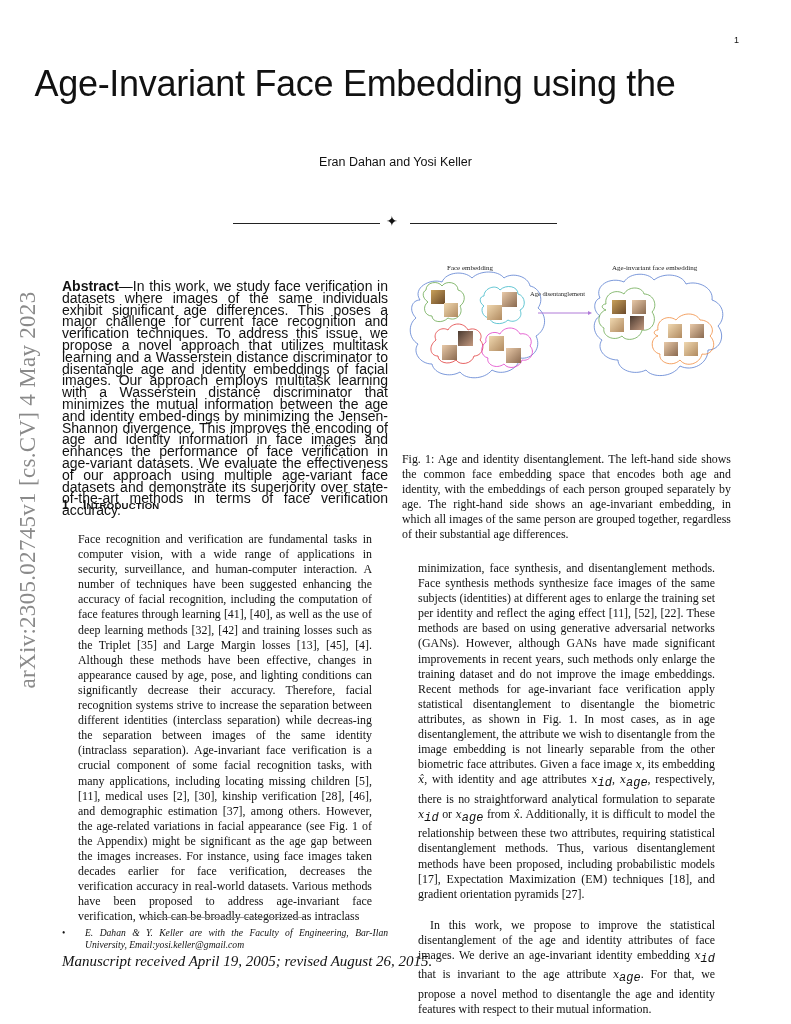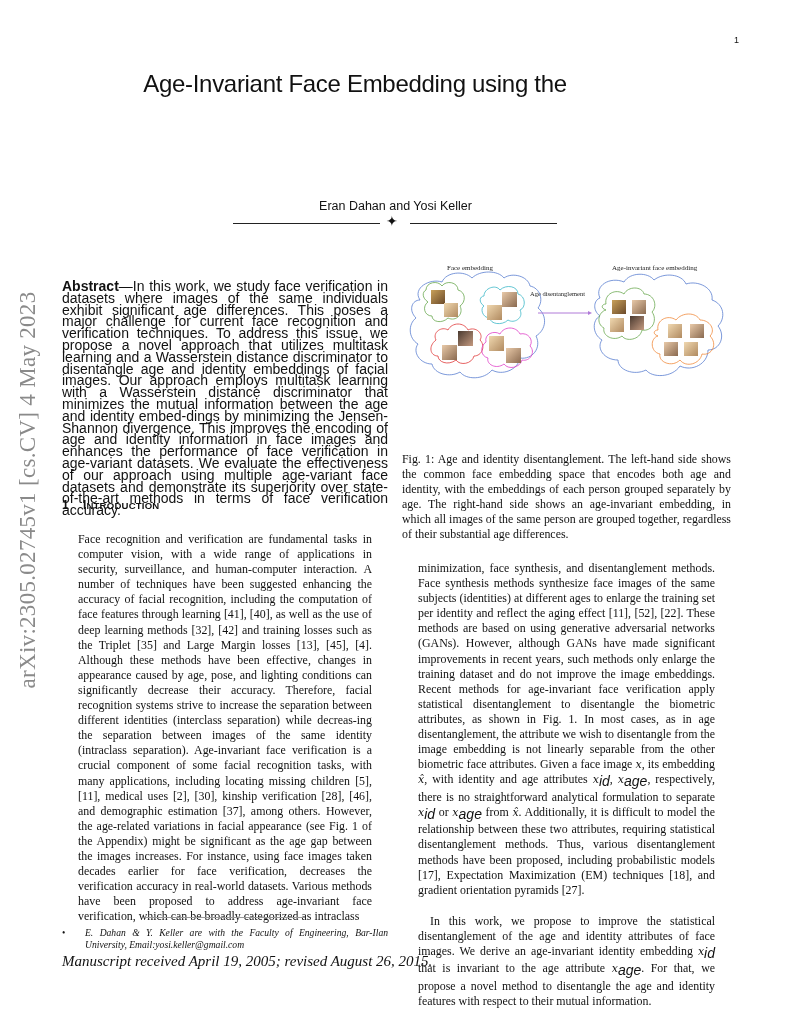--- a/index.html
+++ b/index.html
@@ -1,19 +1,19 @@
 <!DOCTYPE html>
 <html><head>
 <meta charset="utf-8">
 <style>
   html, body { margin:0; padding:0; background:#ffffff; }
   body { width:791px; height:1024px; position:relative; overflow:hidden; color:#111; }
   .page-num { position:absolute; left:734px; top:35px; font-family:"Liberation Sans", sans-serif; font-size:9px; }
-  .title { position:absolute; left:0; top:66px; width:710px; text-align:center; font-family:"Liberation Sans", sans-serif; font-size:24px; line-height:36px; font-weight:400; letter-spacing:-0.3px; }
-  .authors { position:absolute; left:0; top:155px; width:791px; text-align:center; font-family:"Liberation Sans", sans-serif; font-size:12.5px;margin-top:44px; }
+  .title { position:absolute; left:0; top:66px; width:710px; text-align:center; font-family:"Liberation Sans", sans-serif; font-size:36px; line-height:36px; font-weight:400; letter-spacing:-0.3px; }
+  .authors { position:absolute; left:0; top:155px; width:791px; text-align:center; font-family:"Liberation Sans", sans-serif; font-size:12.5px; }
   .divider { position:absolute; top:223px; height:1px; background:#222; }
   .divider-star { position:absolute; left:386px; top:213px; font-size:14px; font-family:"DejaVu Sans", sans-serif; }
   .arxiv { position:absolute; left:-172px; top:477px; width:400px; transform:rotate(-90deg); transform-origin:center; text-align:center; font-family:"Liberation Serif", serif; font-size:23px; color:#8a8a8a; white-space:nowrap; letter-spacing:0.3px; }
   .abstract { position:absolute; left:62px; top:281px; width:326px; font-family:Liberation Sans, sans-serif; font-size:14px; line-height:11.8px; text-align:justify; }
   .abstract b { font-weight:700; }
   .section-head { position:absolute; left:62px; top:498px; font-family:"Liberation Sans", sans-serif; font-size:12px; font-weight:700; letter-spacing:0.2px;text-align:center; }
   .section-head .num { margin-right:14px; }
   .section-head .big { font-size:12px; }
   .section-head .sc { font-size:9.6px; }
   .col { position:absolute; font-family:"Liberation Serif", serif; font-size:11.9px; line-height:15.1px; text-align:justify; }
@@ -22,21 +22,21 @@
   .col-right { left:402px; top:545px; width:329px; }
   .indent { text-indent:12px; }
   .caption { position:absolute; left:402px; top:412px; width:329px; font-family:"Liberation Serif", serif; font-size:11.9px; line-height:15.1px; text-align:justify;margin-top:40px; }
   .figure { position:absolute; left:402px; top:260px; width:338px; height:130px; }
   .footrule { position:absolute; left:145px; top:917px; width:160px; height:1px; background:#999; }
   .footnote { position:absolute; left:62px; top:927px; width:326px; font-family:"Liberation Serif", serif; font-style:italic; font-size:9.6px; line-height:12px; }
   .footnote .bullet { position:absolute; left:0; top:0; font-style:normal; }
   .footnote .ftext { margin-left:23px; text-align:justify; }
   .manuscript { position:absolute; left:62px; top:953px; font-family:"Liberation Serif", serif; font-style:italic; font-size:15px; }
   i.m { font-family:"DejaVu Serif", serif; font-style:italic; font-size:11px; }
-  sub.m { font-family:Liberation Sans, sans-serif; font-style:italic; font-size:14px; }
+  sub.m { font-family:Liberation Mono, monospace; font-style:italic; font-size:12px; }
 </style>
 </head>
 <body>
 
 <div class="page-num">1</div>
 
 <div class="arxiv">arXiv:2305.02745v1  [cs.CV]  4 May 2023</div>
 
 <div class="title">
   <div>Age-Invariant Face Embedding using the</div>

